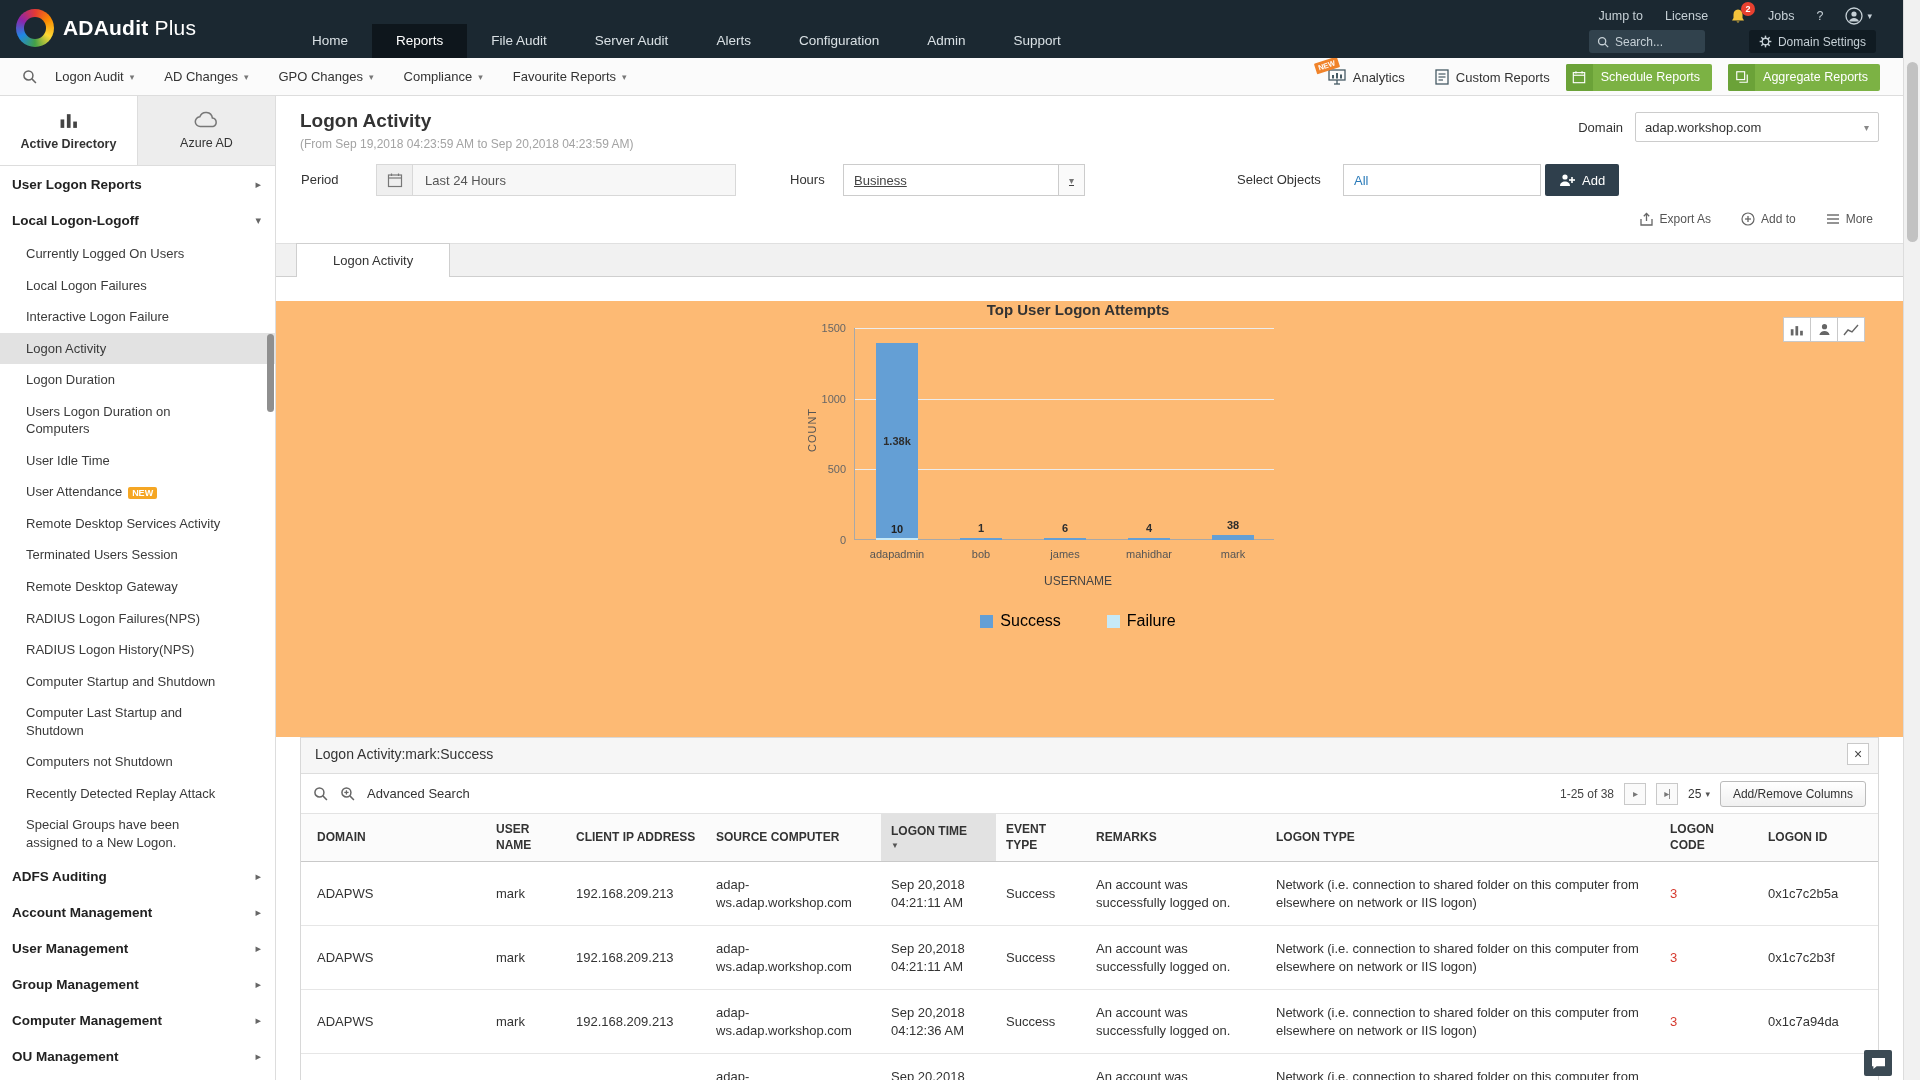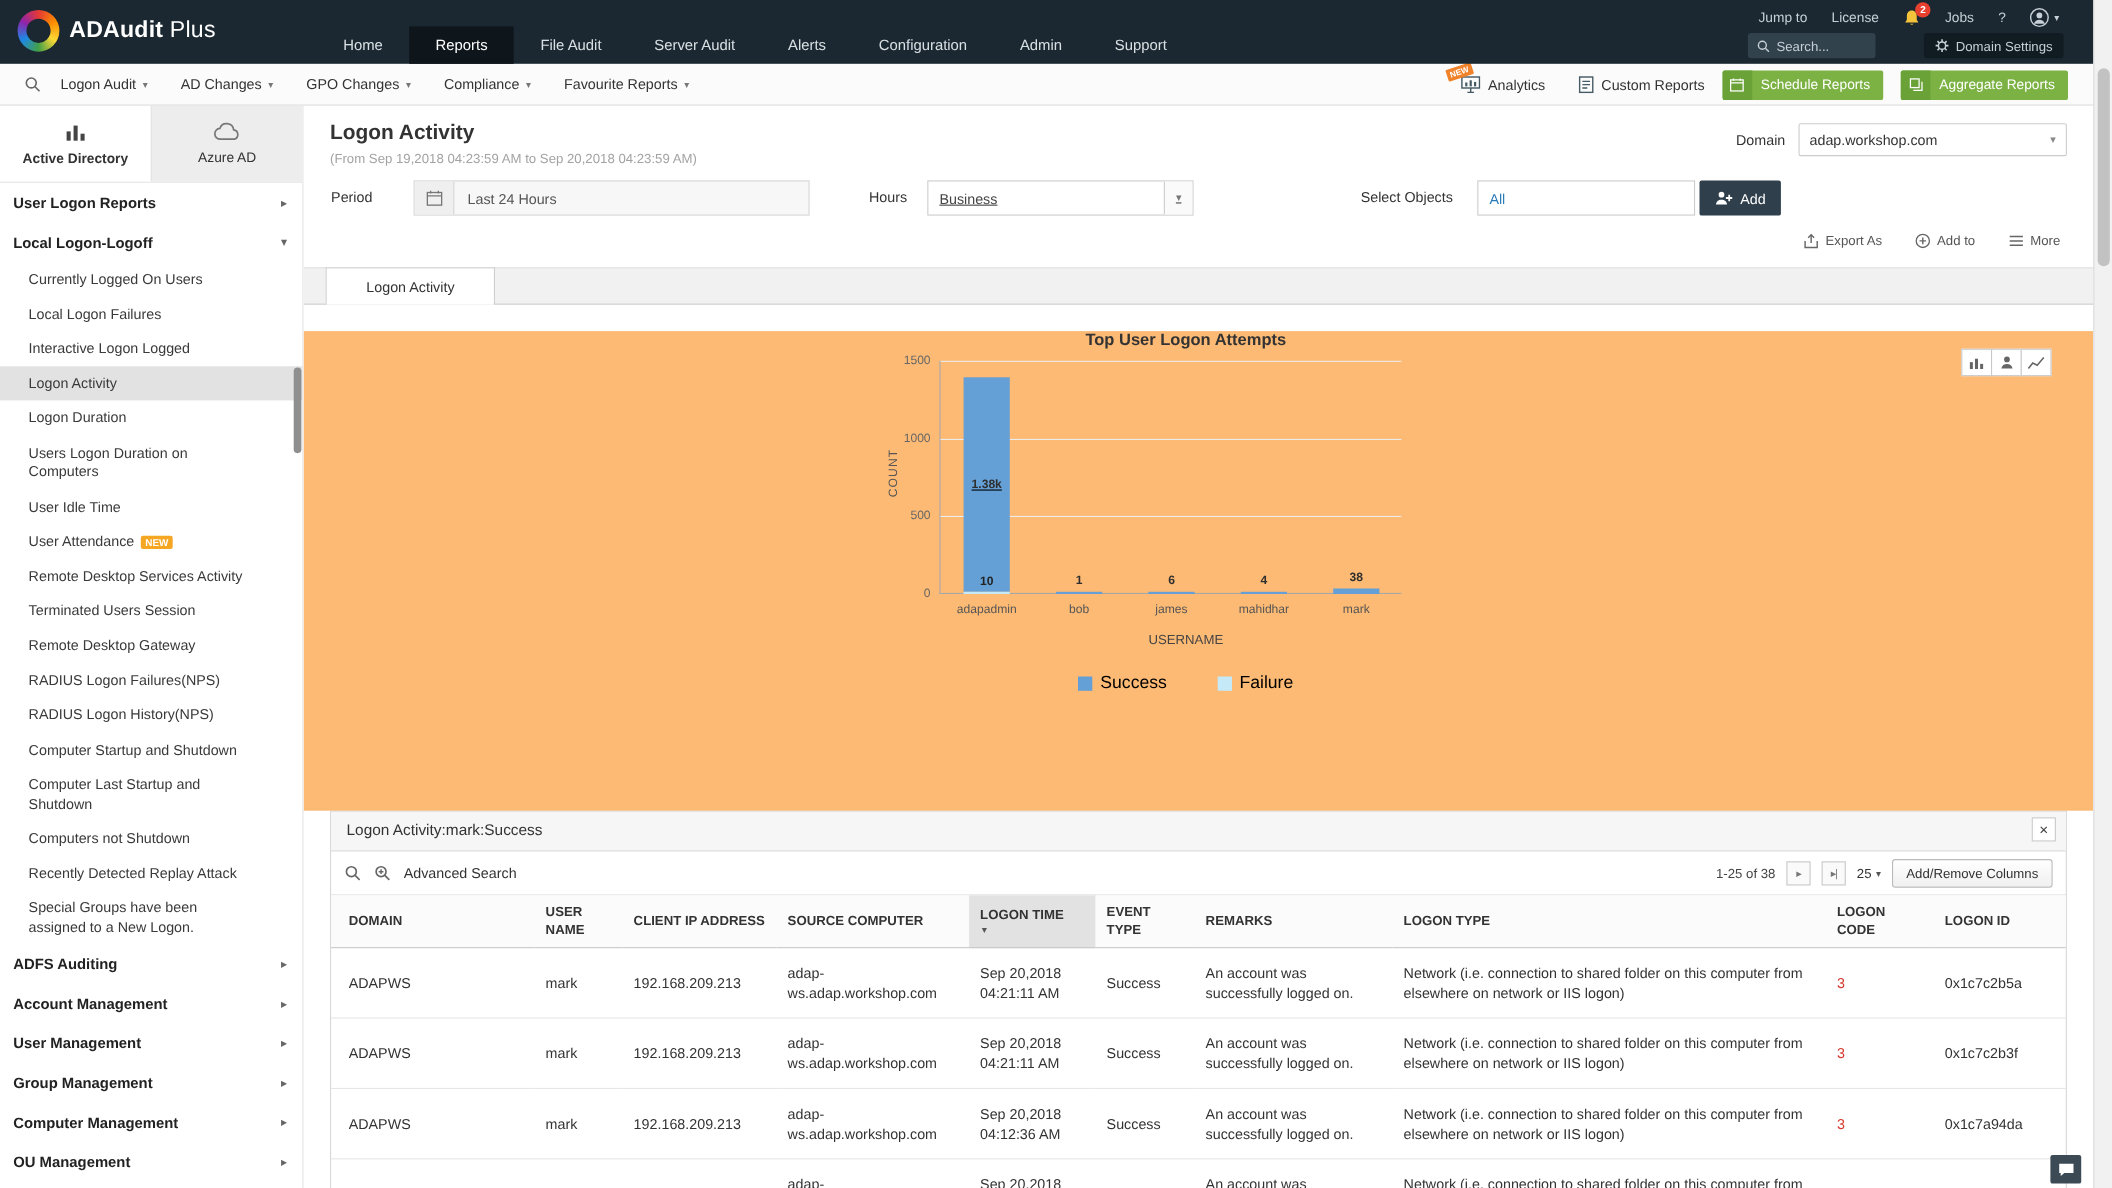--- a/index.html
+++ b/index.html
@@ -97,21 +97,21 @@
   .chart-area{width:600px;margin-left:530px;}
   .chart-title{padding-left:62px;text-align:center;margin-top:24px;font-size:15px;font-weight:bold;color:#333;width:482px;}
   .chart-flex{display:flex;position:relative;margin-top:10px;}
   .ylabel{position:absolute;left:-16px;top:96px;transform:rotate(-90deg);font-size:11px;color:#555;letter-spacing:1px;}
   .yticks{width:48px;position:relative;height:212px;}
   .ytick{position:absolute;right:8px;font-size:11px;color:#666;}
   .plot{width:420px;height:212px;position:relative;border-left:1px solid #a8a8a8;border-bottom:1px solid #a8a8a8;}
   .gridline{position:absolute;left:0;width:100%;height:1px;background:#ececec;}
   .slot{position:absolute;top:0;height:212px;}
   .bar{position:absolute;bottom:0;left:50%;transform:translateX(-50%);width:42px;display:flex;
-    flex-direction:column;justify-content:flex-end;cursor:pointer;text-decoration:underline;}
+    flex-direction:column;justify-content:flex-end;cursor:pointer;}
   .seg{width:100%;}
   .seg.succ{display:flex;align-items:center;justify-content:center;}
   .seg-label{font-size:11px;font-weight:bold;color:#2e2e2e;}
   .above-label{position:absolute;width:100%;text-align:center;font-size:11px;font-weight:bold;color:#2e2e2e;}
   .fail-label{position:absolute;bottom:5px;width:100%;text-align:center;font-size:11px;font-weight:bold;color:#222;z-index:3;}
   .xtick{position:absolute;top:220px;width:100%;text-align:center;font-size:11px;color:#555;}
   .xlabel{margin-top:34px;padding-left:62px;text-align:center;font-size:12px;color:#444;width:482px;}
   .chart-legend{display:flex;justify-content:center;gap:46px;margin-top:24px;padding-left:62px;width:482px;}
   .legend-item{display:inline-flex;align-items:center;gap:7px;cursor:pointer;}
   .swatch{width:13px;height:13px;display:inline-block;}
@@ -308,21 +308,21 @@
         <span>User Logon Reports</span>
         <span class="chev">▸</span>
       </div>
       <div class="side-section">
         <span>Local Logon-Logoff</span>
         <span class="chev">▾</span>
       </div>
       <div class="side-items">
         <div class="side-item"><span>Currently Logged On Users</span></div>
         <div class="side-item"><span>Local Logon Failures</span></div>
-        <div class="side-item"><span>Interactive Logon Logged</span></div>
+        <div class="side-item"><span>Interactive Logon Failure</span></div>
         <div class="side-item selected"><span>Logon Activity</span></div>
         <div class="side-item"><span>Logon Duration</span></div>
         <div class="side-item"><span>Users Logon Duration on Computers</span></div>
         <div class="side-item"><span>User Idle Time</span></div>
         <div class="side-item"><span>User Attendance</span><span class="badge-new">NEW</span></div>
         <div class="side-item"><span>Remote Desktop Services Activity</span></div>
         <div class="side-item"><span>Terminated Users Session</span></div>
         <div class="side-item"><span>Remote Desktop Gateway</span></div>
         <div class="side-item"><span>RADIUS Logon Failures(NPS)</span></div>
         <div class="side-item"><span>RADIUS Logon History(NPS)</span></div>

